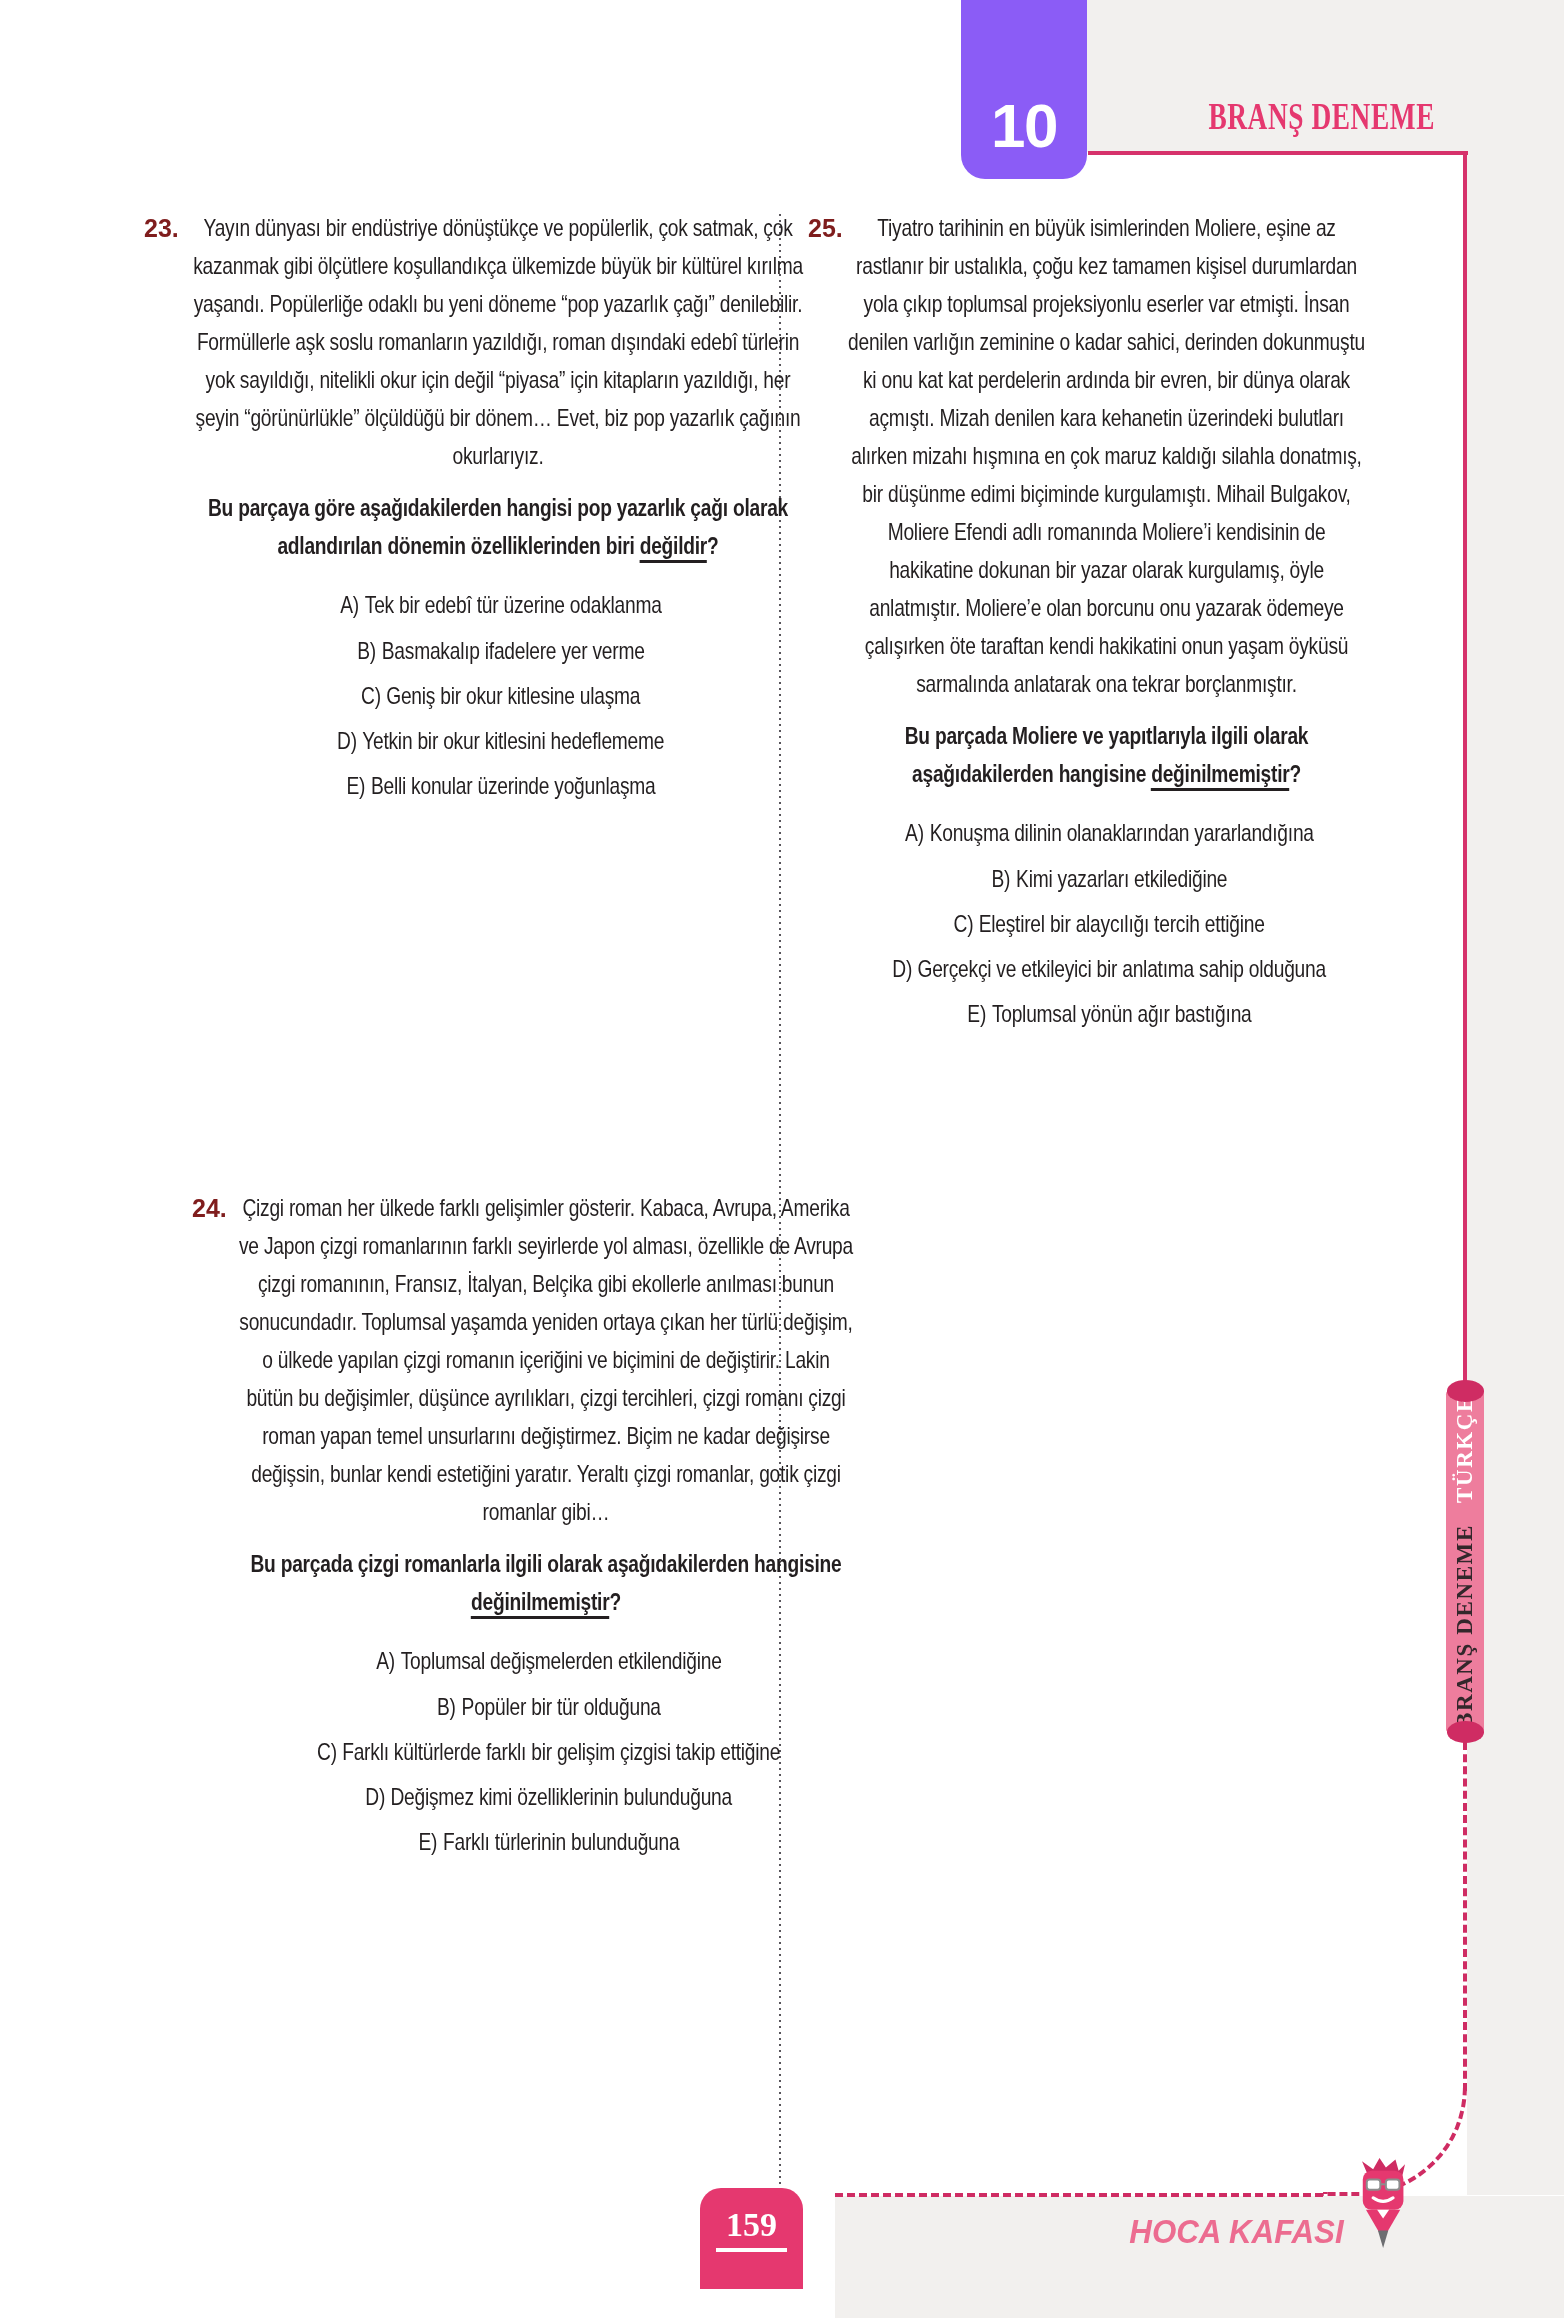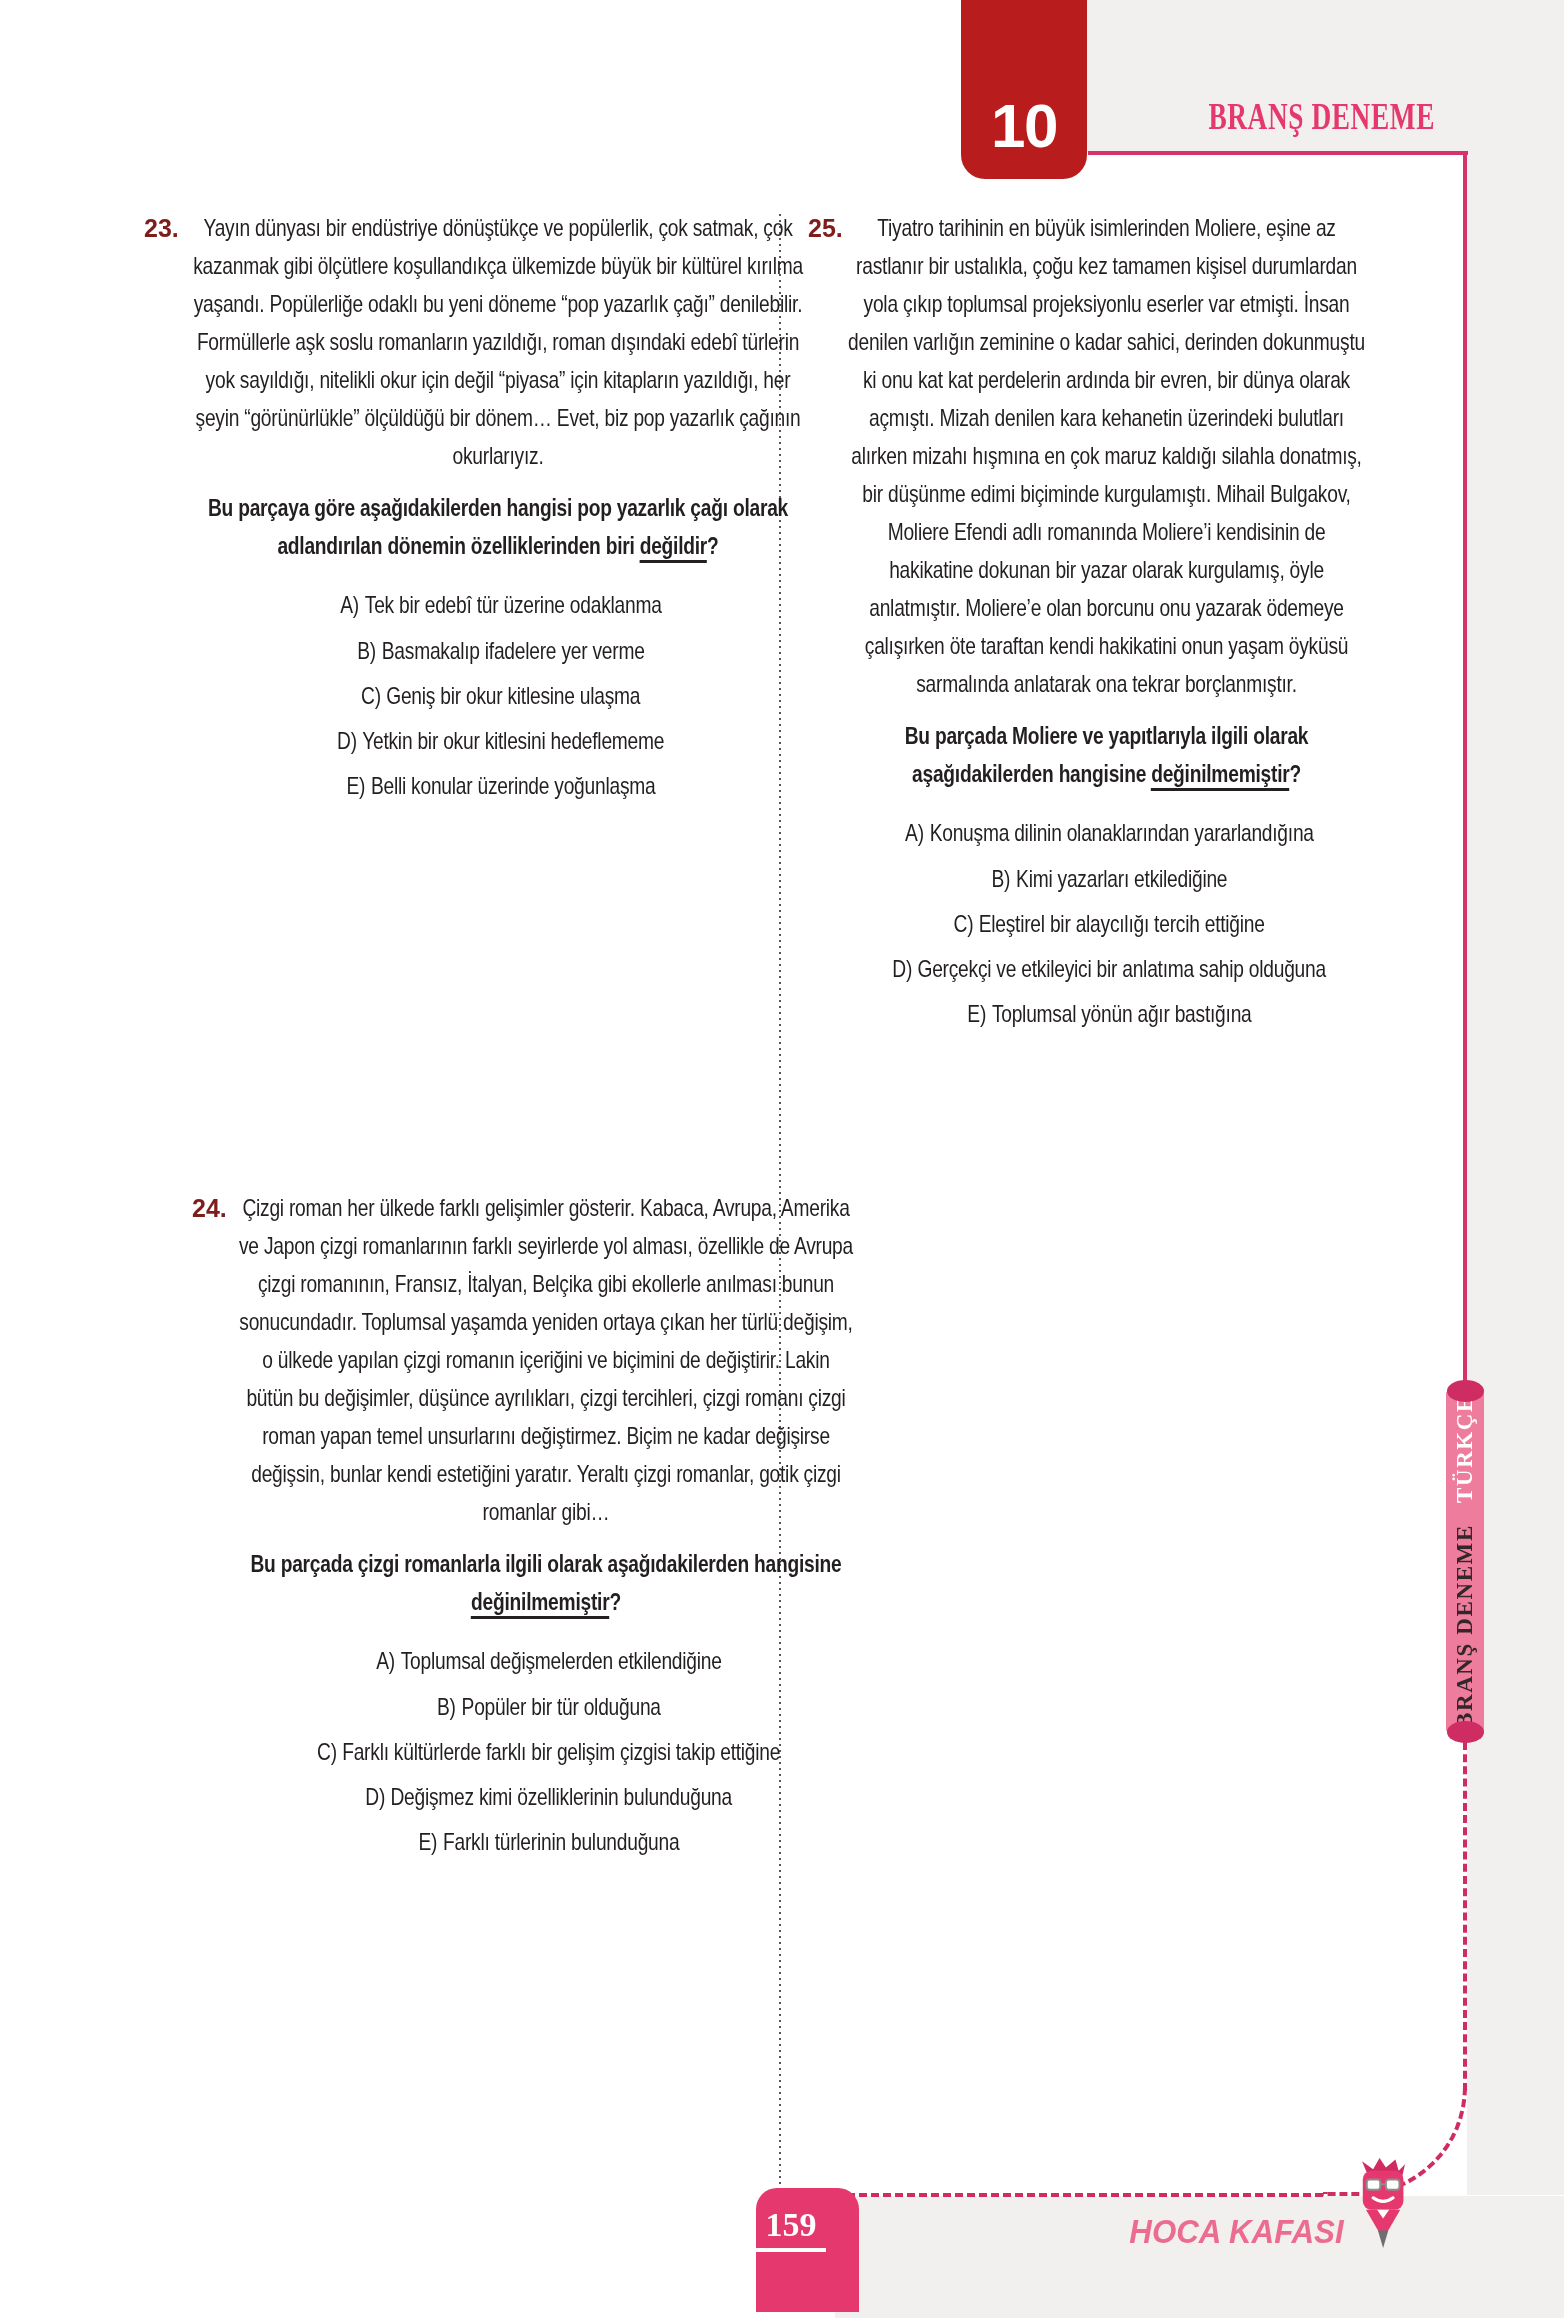--- a/index.html
+++ b/index.html
@@ -7,21 +7,21 @@
        font-family:"Liberation Sans", sans-serif;color:#231f20;}
   .abs{position:absolute;}
 
   
   .gray{background:#f2f0ee;}
   .gray-top{left:1025px;top:0;width:539px;height:152px;}
   .gray-right{left:1467px;top:152px;width:97px;height:2043px;}
   .gray-bottom{left:835px;top:2196px;width:729px;height:123px;}
 
   
-  .testnum-box{left:961px;top:0;width:126px;height:179px;background:#b91c1c;
+  .testnum-box{left:961px;top:0;width:126px;height:179px;background:#8b5cf6;
                border-radius:0 0 24px 24px;display:flex;align-items:flex-end;justify-content:center;}
   .testnum-box span{color:#fff;font-size:62px;font-weight:bold;line-height:1;
                     padding-bottom:22.3px;letter-spacing:-1.6px;}
   .series-title{right:130px;top:94px;width:367px;text-align:right;color:#e5386f;
                 font-size:38px;font-weight:bold;font-family:"Liberation Serif", serif;
                 letter-spacing:0.8px;transform:scaleX(0.72);transform-origin:right center;white-space:nowrap;}
   .hline{left:1088px;top:151px;width:380px;height:4px;background:#d6326b;}
   .vline-solid{left:1463px;top:151px;width:4px;height:1240px;background:#d6326b;}
 
   
@@ -56,22 +56,22 @@
   ul.opts{list-style:none;margin:0;padding:0;}
   ul.opts li{font-size:24px;line-height:38px;letter-spacing:-0.3px;margin-bottom:7.2px;
              padding-left:38px;text-indent:-38px;}
   ul.opts .letter{display:inline-block;width:38px;text-indent:0;}
   #q23{left:144px;top:209px;width:662px;}
   #q24{left:144px;top:1189px;width:662px;margin-left:48px;}
   #q25{left:808px;top:209px;width:559px;}
   #q25 .qnum{width:38px;flex:0 0 38px;}
 
   
-  .page-box{left:756px;top:2188px;width:103px;height:124px;background:#e5386f;
-            border-radius:21px 21px 0 0;text-align:left;}
+  .page-box{left:700px;top:2188px;width:103px;height:101px;background:#e5386f;
+            border-radius:21px 21px 0 0;text-align:center;}
   .page-box span{display:inline-block;margin-top:17.6px;color:#fff;font-size:34px;font-weight:bold;
                  font-family:"Liberation Serif", serif;border-bottom:4px solid #fff;
                  padding:0 9.6px 4.8px 9.6px;}
   .brand{left:1117px;top:2212px;width:239px;text-align:center;color:#ec6c90;
          font-size:34px;font-weight:bold;font-style:italic;letter-spacing:0px;
          transform:scaleX(0.92);transform-origin:center;white-space:nowrap;}
   .mascot{left:1358px;top:2157px;width:51px;height:96px;}
 </style>
 </head>
 <body>

